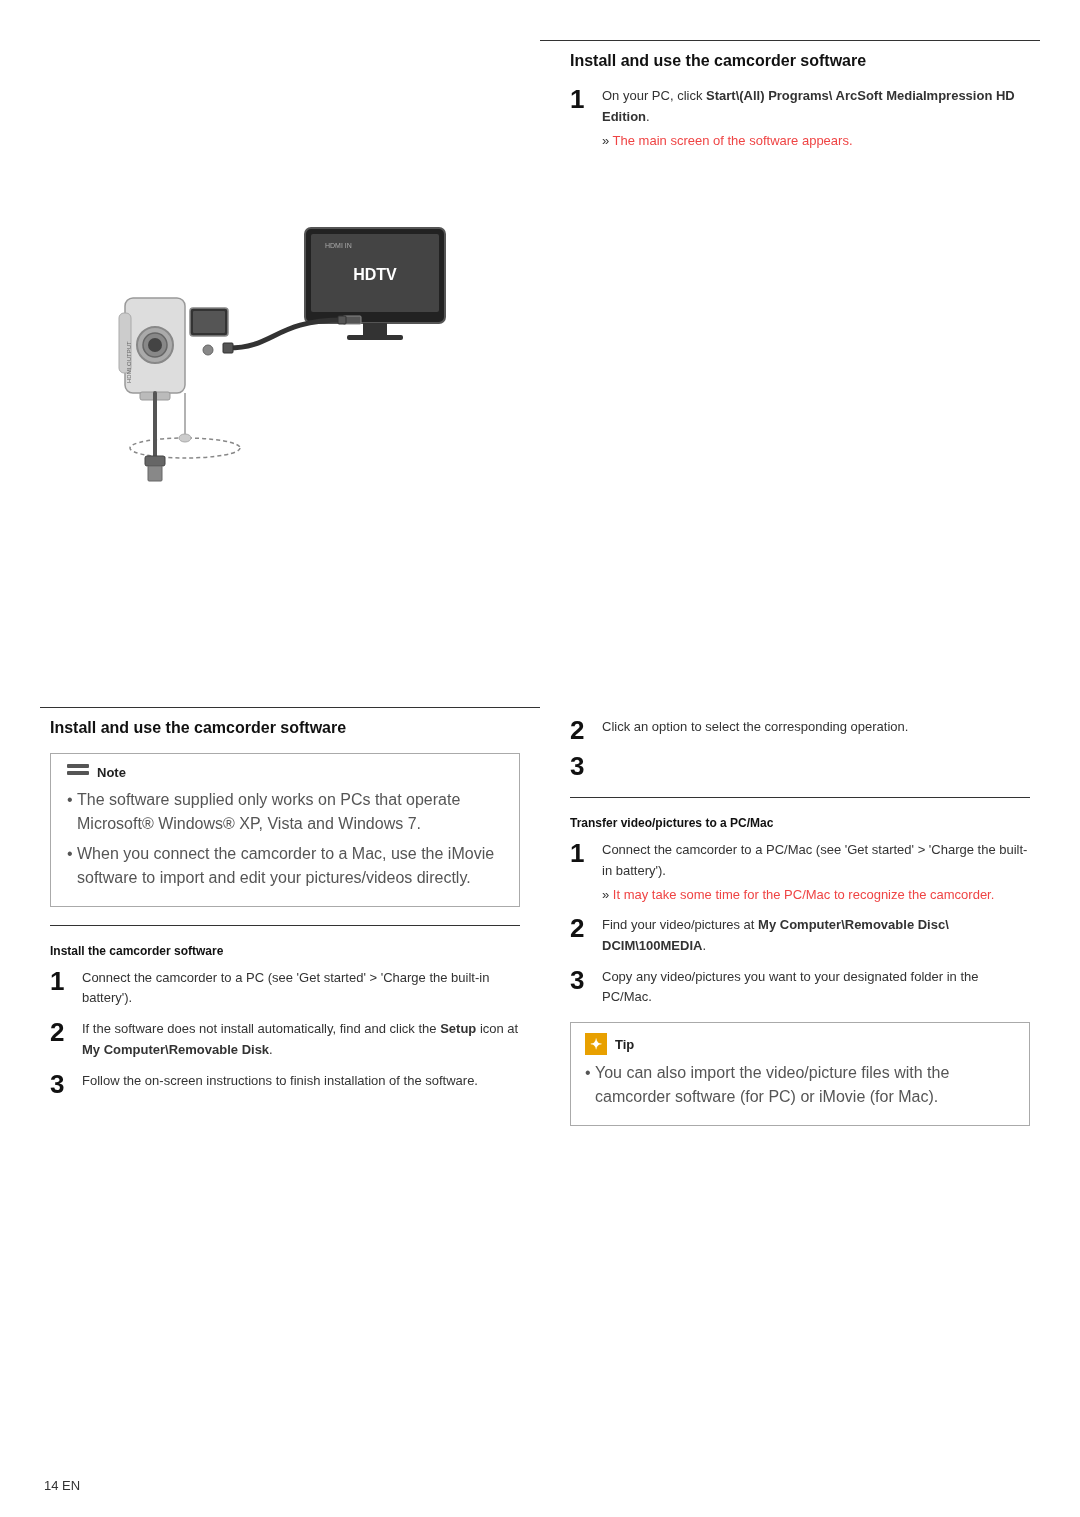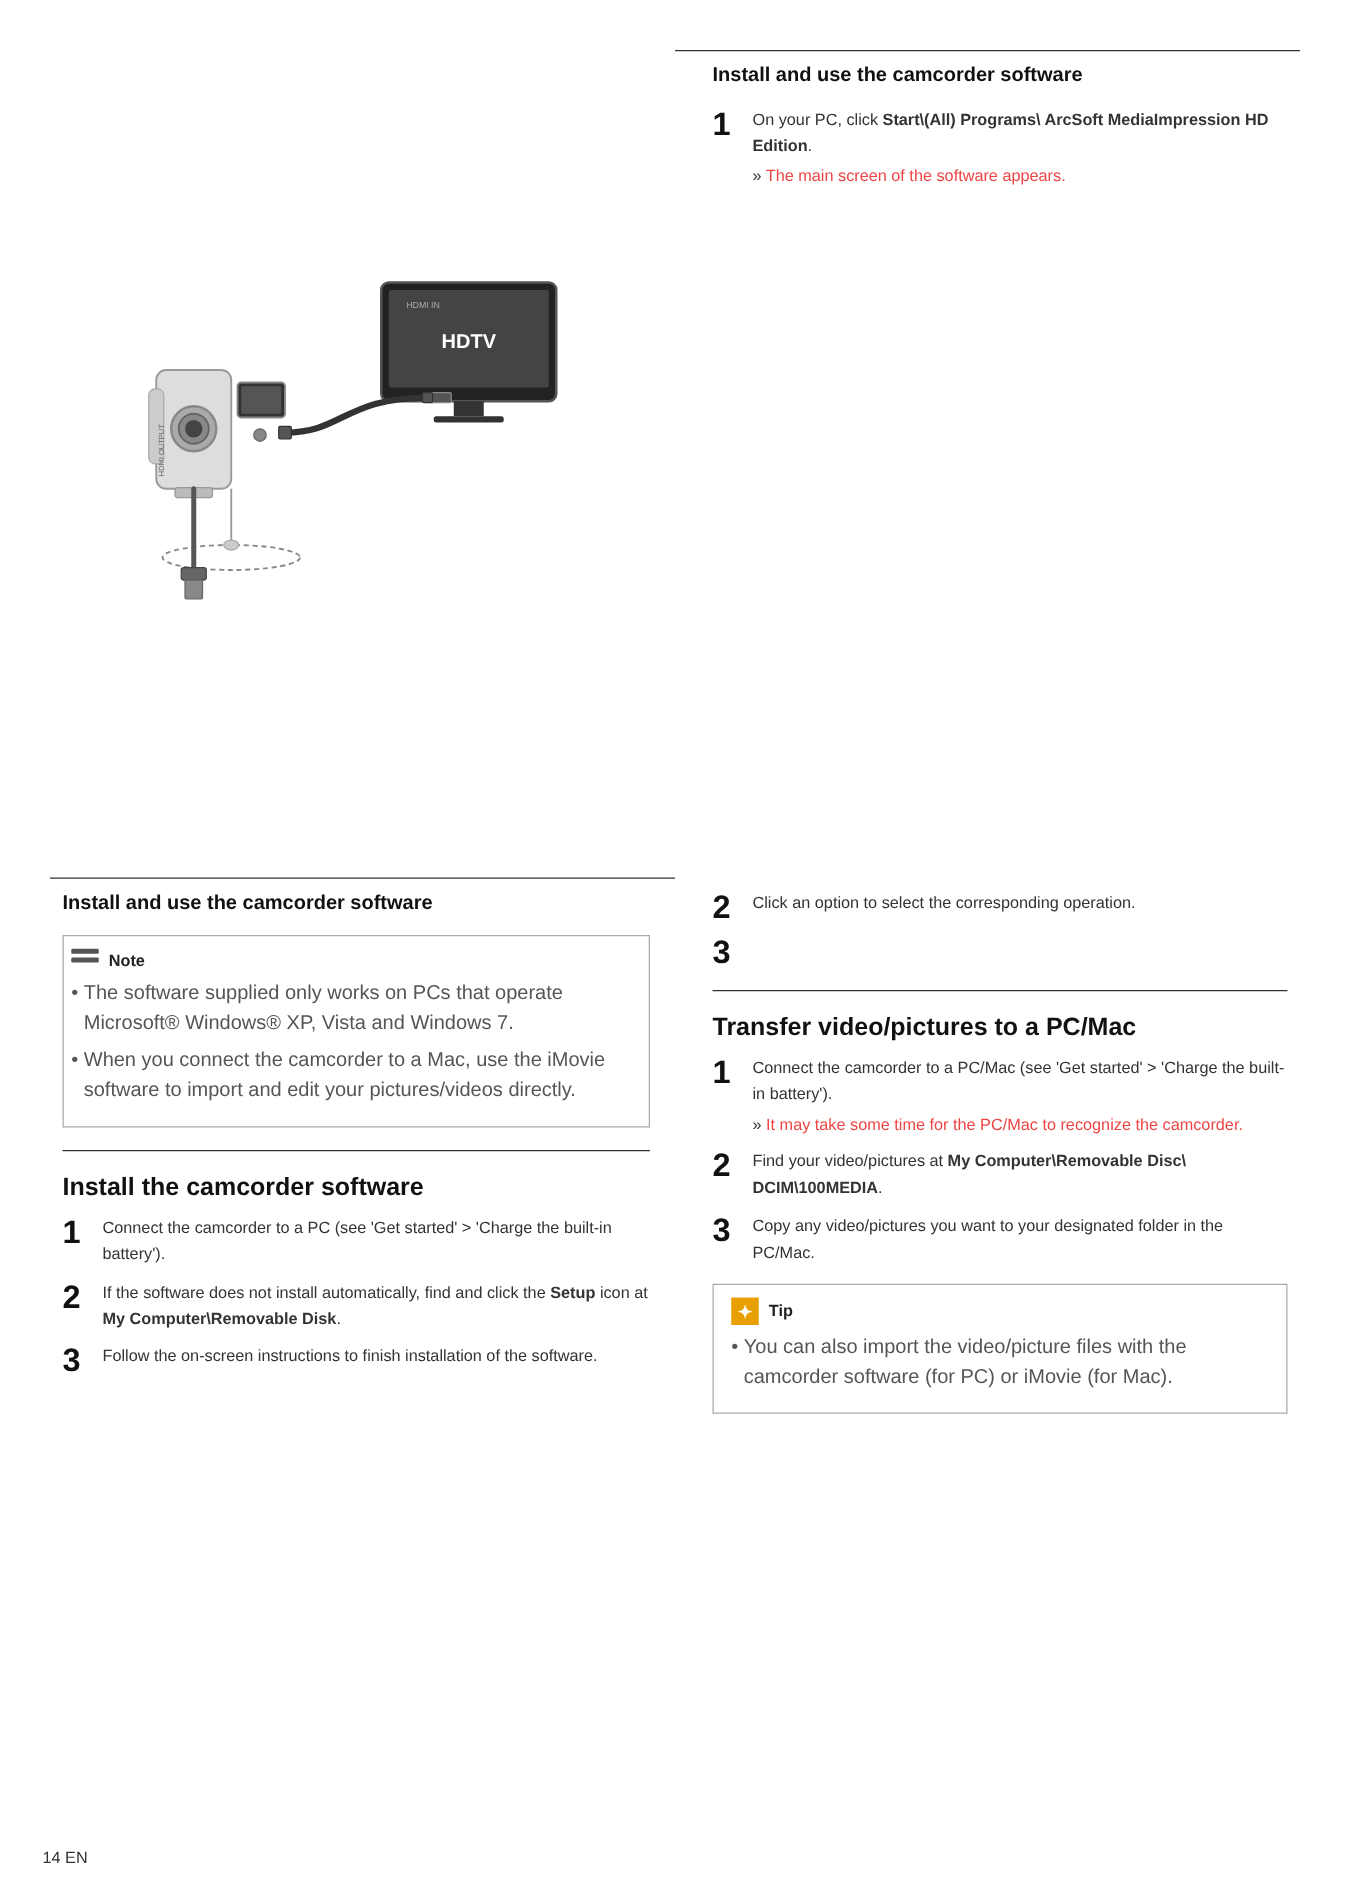--- a/index.html
+++ b/index.html
@@ -60,21 +60,21 @@
 
     .section-title {
       font-size: 16px;
       font-weight: bold;
       line-height: 1.3;
       margin-bottom: 14px;
       color: #111;
     }
 
     .section-title-sm {
-      font-size: 20px;
+      font-size: 12px;
       font-weight: bold;
       margin-bottom: 10px;
       margin-top: 18px;
       color: #111;
     }
 
     .section-divider {
       border: none;
       border-top: 1.5px solid #333;
       margin: 18px 0 10px 0;
@@ -82,21 +82,21 @@
 
     p {
       font-size: 13px;
       line-height: 1.6;
       color: #333;
       margin-bottom: 10px;
     }
 
     .note-box {
       border: 1px solid #aaa;
-      padding: 10px 6px;
+      padding: 10px 16px;
       margin: 14px 0;
       background: #fff;
     }
 
     .note-header {
       display: flex;
       align-items: center;
       gap: 8px;
       font-size: 13px;
       font-weight: bold;
@@ -217,21 +217,21 @@
     }
 
     .sub-step::before {
       content: '» ';
       color: #333;
     }
 
     .page-footer {
       position: absolute;
       bottom: 24px;
-      left: 34px;
+      left: 44px;
       font-size: 13px;
       color: #333;
     }
 
     
     .diagram-container {
       display: flex;
       align-items: center;
       justify-content: center;
       width: 100%;

